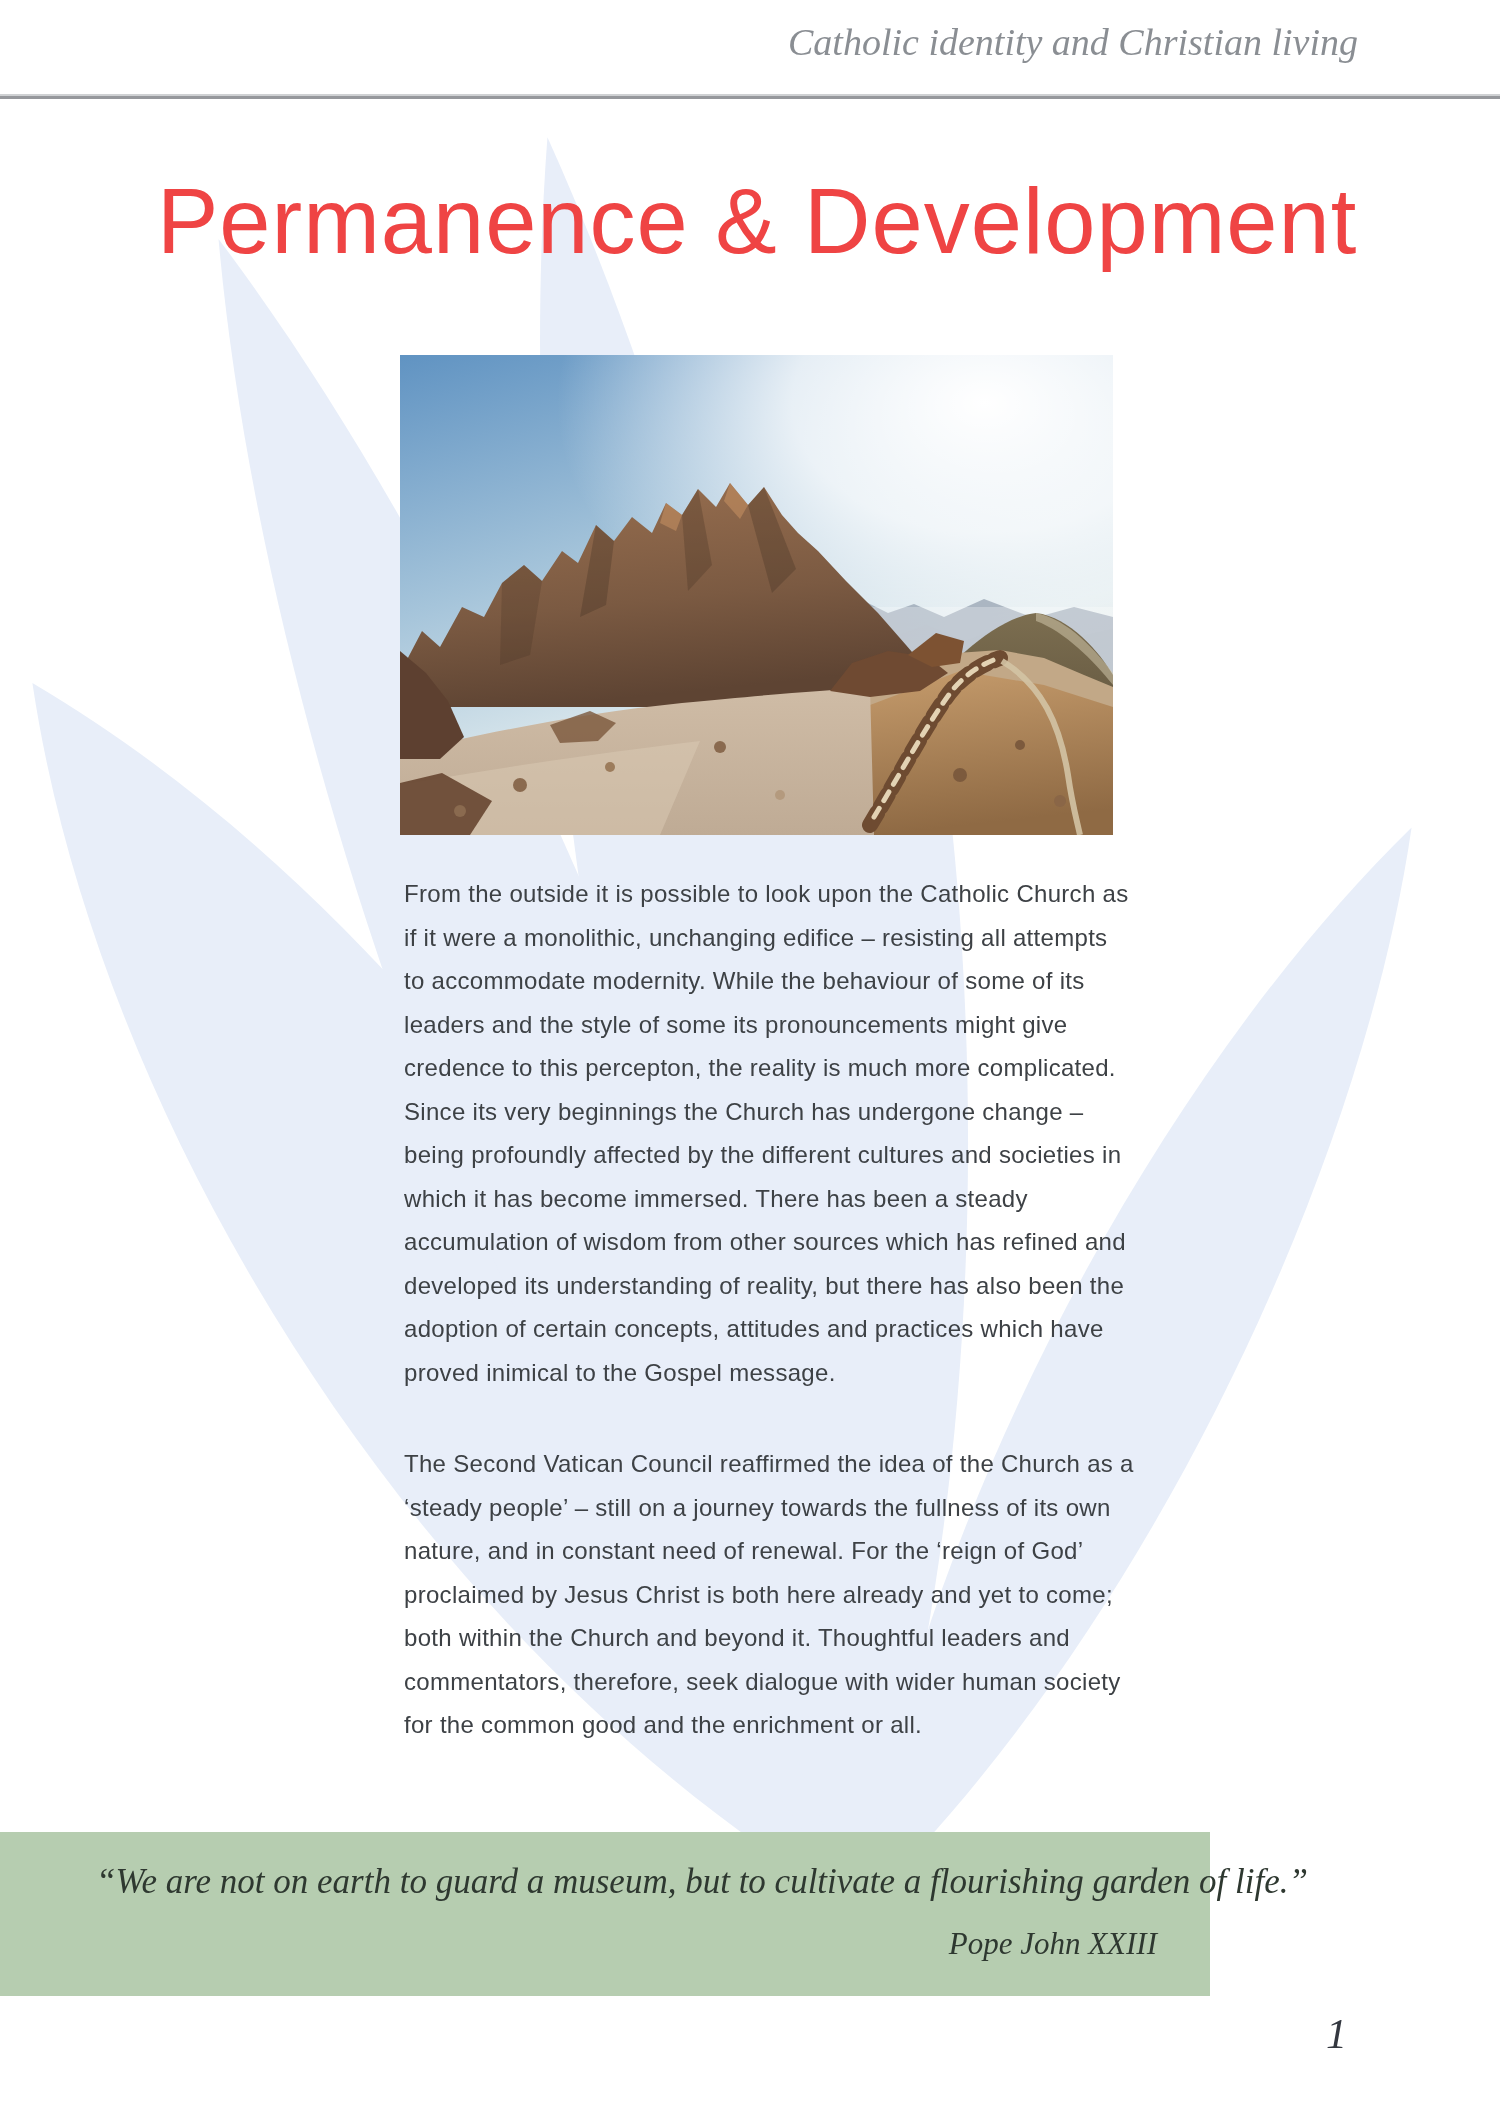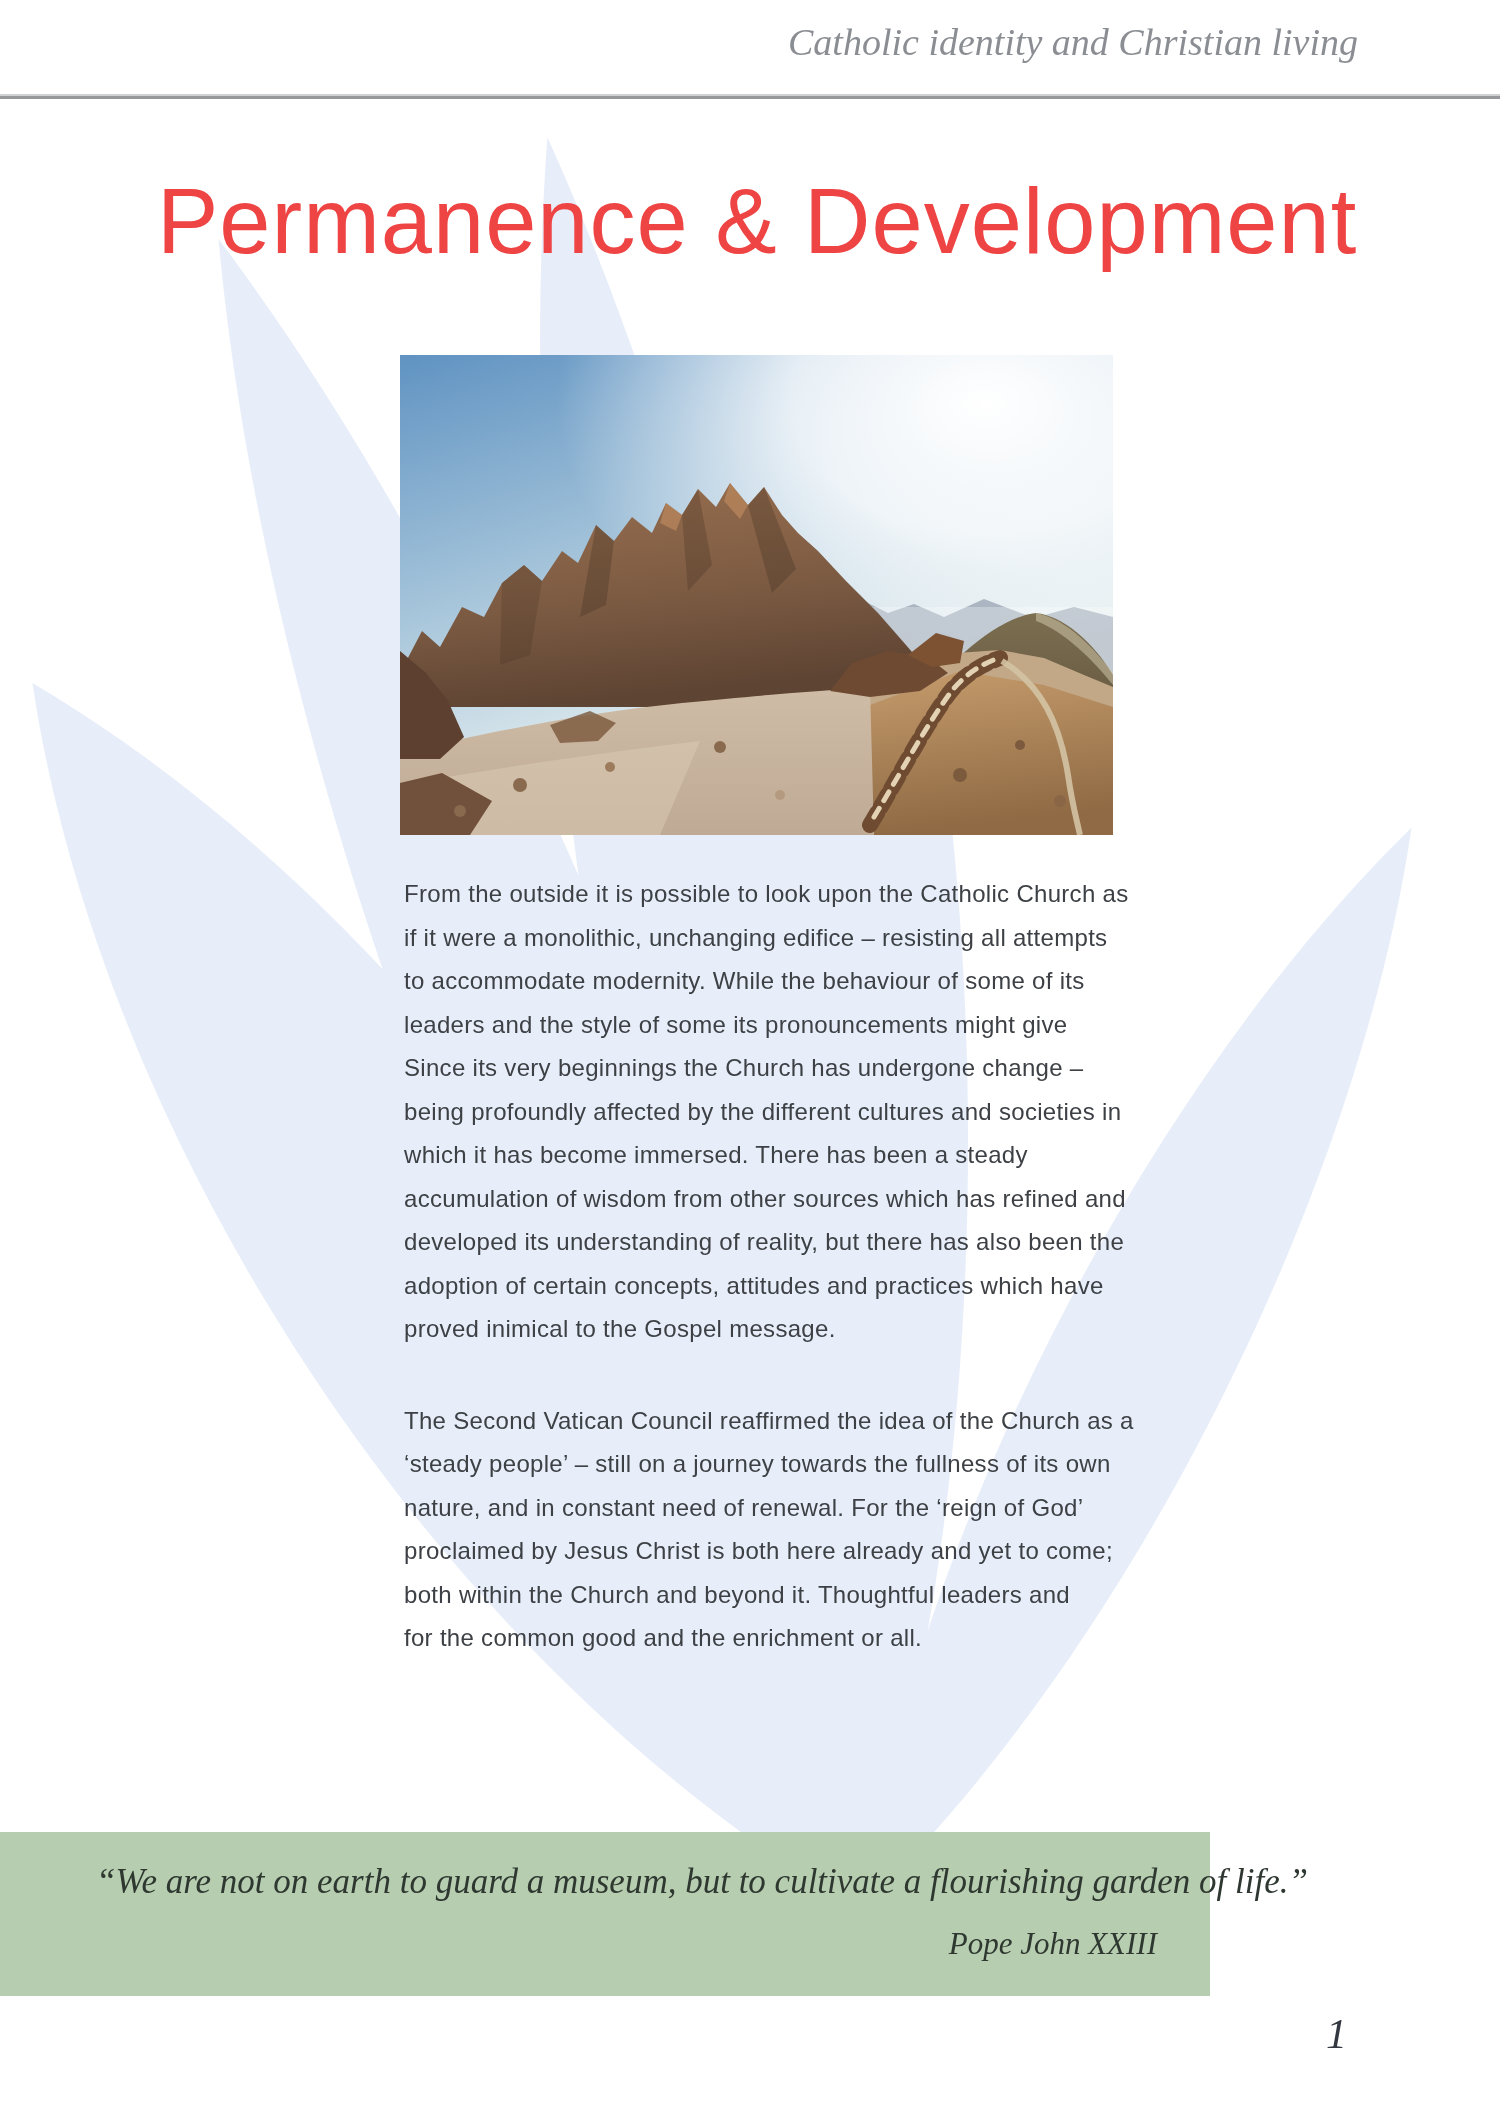--- a/index.html
+++ b/index.html
@@ -152,34 +152,36 @@
       <circle cx="60" cy="456" r="6" fill="#8a6a4f"></circle>
     </svg>
   </div>
 
   <div class="body-col">
     <div class="para">
         <div class="tl">From the outside it is possible to look upon the Catholic Church as</div>
         <div class="tl">if it were a monolithic, unchanging edifice – resisting all attempts</div>
         <div class="tl">to accommodate modernity. While the behaviour of some of its</div>
         <div class="tl">leaders and the style of some its pronouncements might give</div>
+        <div class="tl">credence to this percepton, the reality is much more complicated.</div>
         <div class="tl">Since its very beginnings the Church has undergone change –</div>
         <div class="tl">being profoundly affected by the different cultures and societies in</div>
         <div class="tl">which it has become immersed. There has been a steady</div>
         <div class="tl">accumulation of wisdom from other sources which has refined and</div>
         <div class="tl">developed its understanding of reality, but there has also been the</div>
         <div class="tl">adoption of certain concepts, attitudes and practices which have</div>
         <div class="tl">proved inimical to the Gospel message.</div>
       </div>
     <div class="para">
         <div class="tl">The Second Vatican Council reaffirmed the idea of the Church as a</div>
         <div class="tl">‘steady people’ – still on a journey towards the fullness of its own</div>
         <div class="tl">nature, and in constant need of renewal. For the ‘reign of God’</div>
         <div class="tl">proclaimed by Jesus Christ is both here already and yet to come;</div>
         <div class="tl">both within the Church and beyond it. Thoughtful leaders and</div>
+        <div class="tl">commentators, therefore, seek dialogue with wider human society</div>
         <div class="tl">for the common good and the enrichment or all.</div>
       </div>
   </div>
 
   <div class="quote-box">
     <p class="quote-text">“We are not on earth to guard a museum, but to cultivate a flourishing garden of life.”</p>
     <p class="quote-attr">Pope John XXIII</p>
   </div>
 
   <div class="page-number">1</div>

